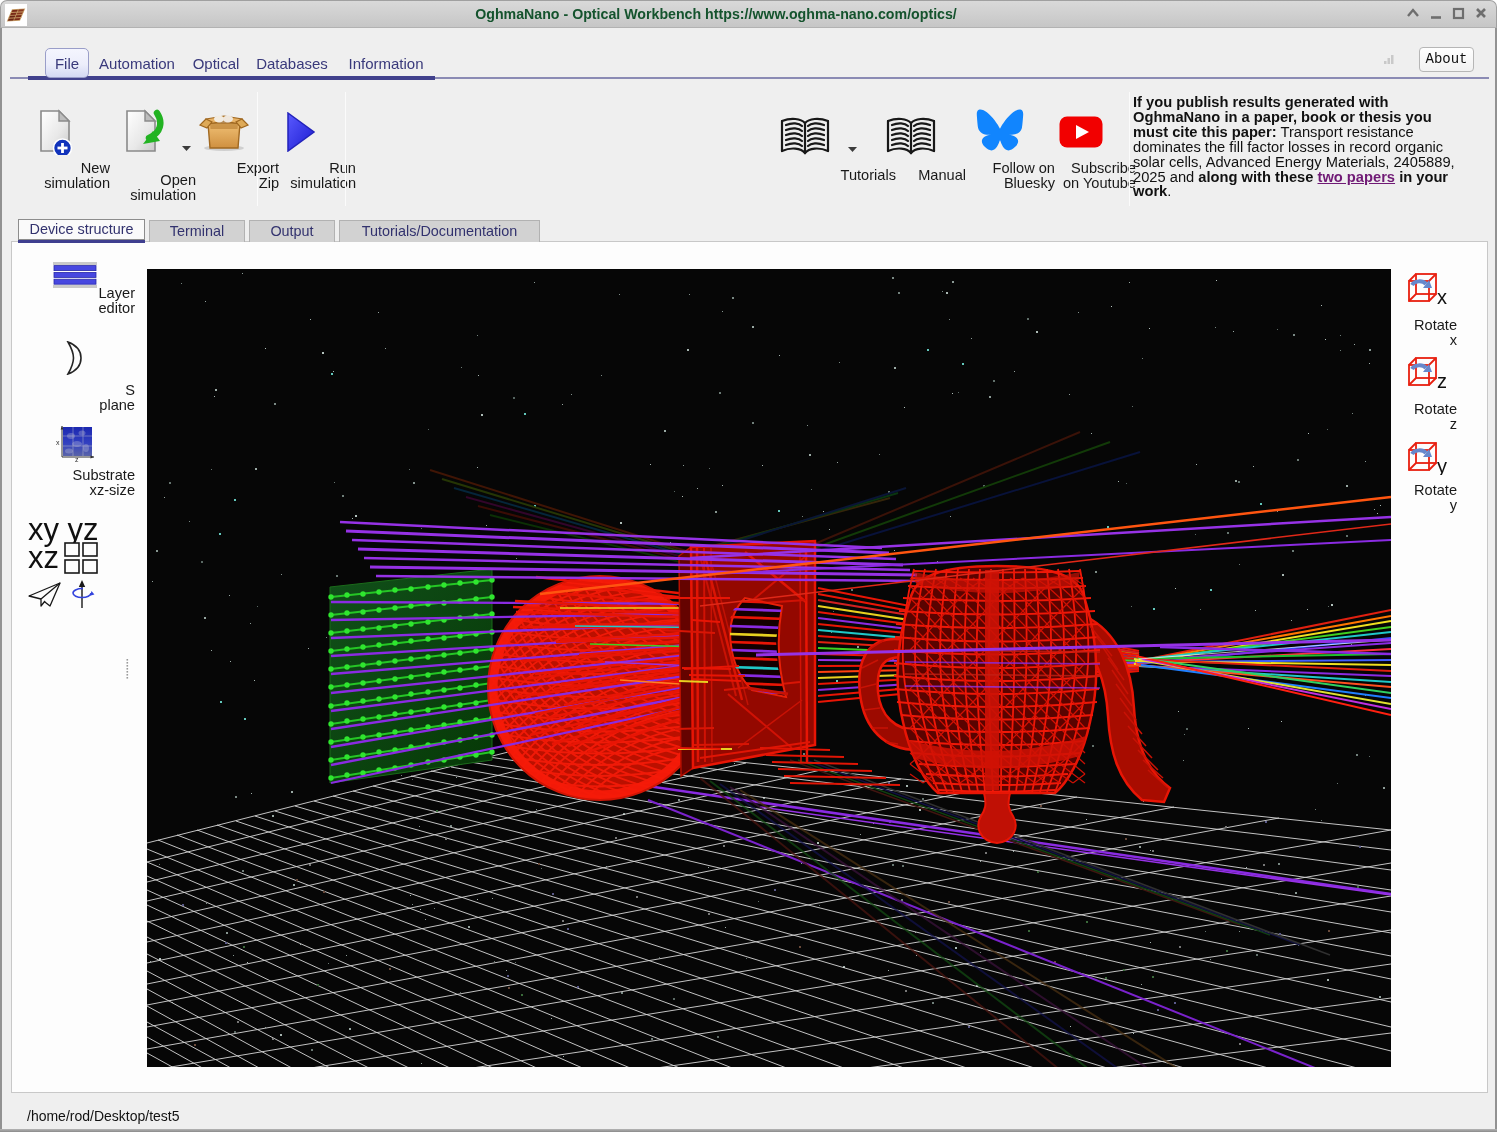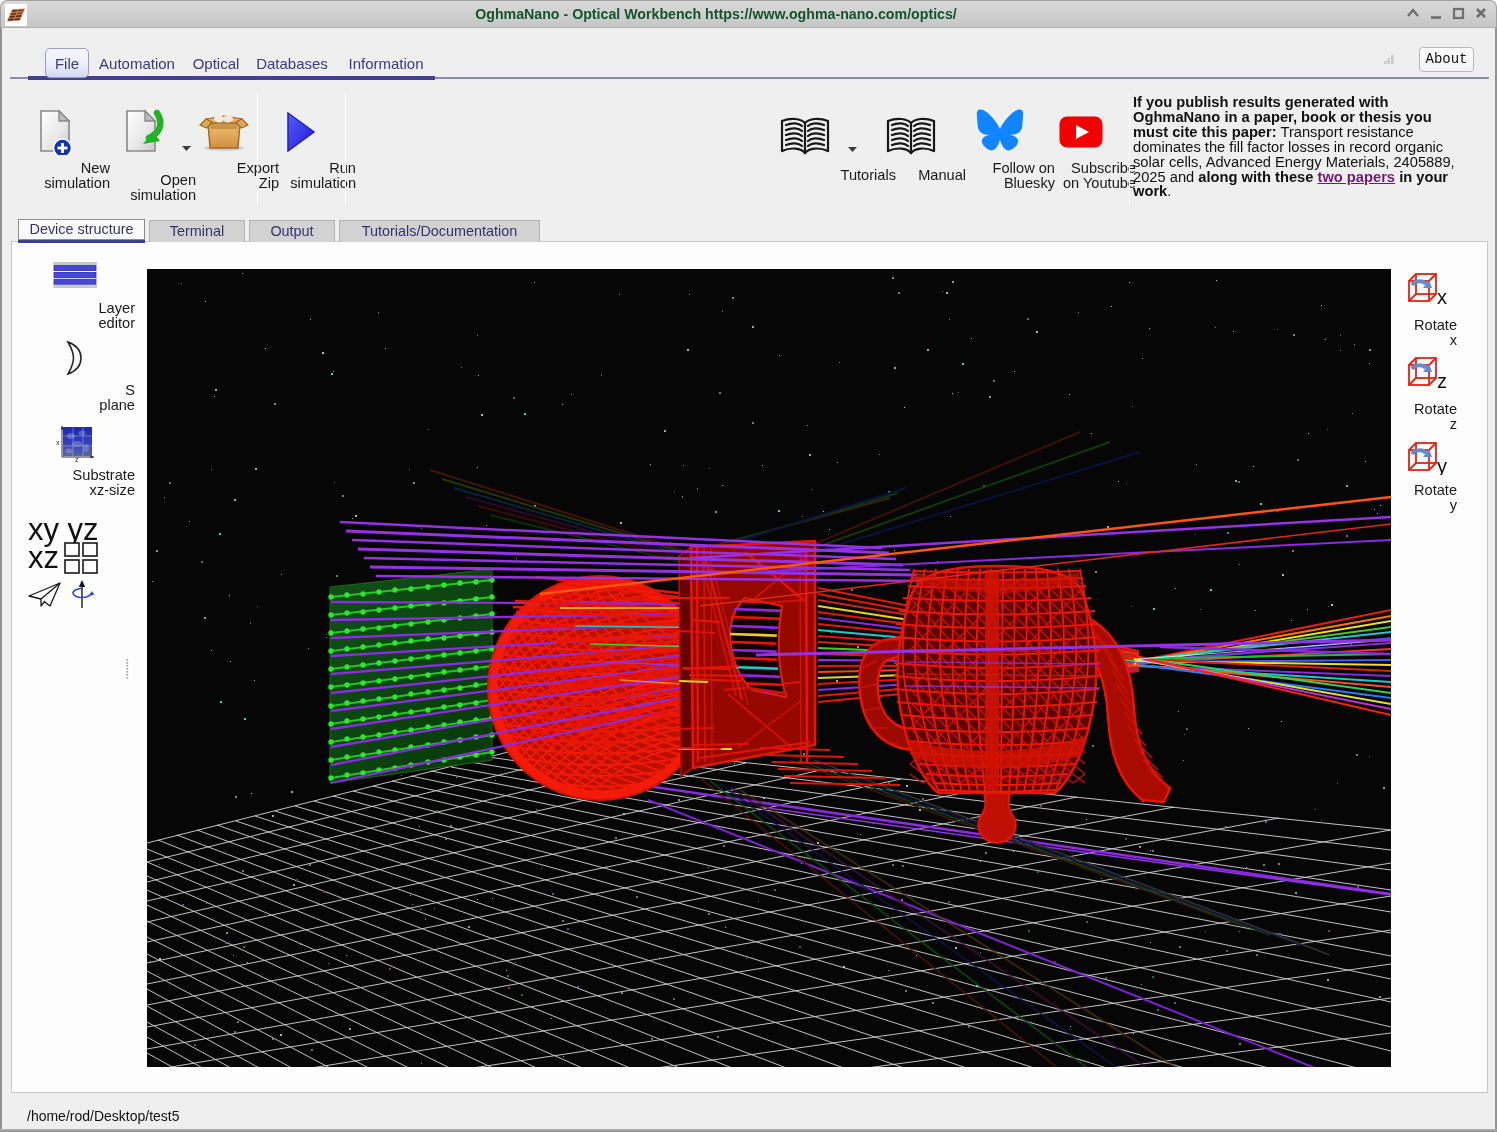--- a/index.html
+++ b/index.html
@@ -224,21 +224,21 @@
 <div class="abs" style="left:75px;top:262px;"></div>
 <div class="abs ctr" style="left:75px;top:262px;">
     <svg width="46" height="26" viewBox="0 0 46 26">
 <rect x="1" y="0" width="44" height="3" fill="#c9c9c9"></rect>
 <rect x="1" y="23" width="44" height="3" fill="#c9c9c9"></rect>
 <rect x="2" y="3.6" width="42" height="5" fill="#4747e0" stroke="#2a2aa8" stroke-width="0.8"></rect>
 <rect x="2" y="10.4" width="42" height="5" fill="#4747e0" stroke="#2a2aa8" stroke-width="0.8"></rect>
 <rect x="2" y="17.2" width="42" height="5" fill="#4747e0" stroke="#2a2aa8" stroke-width="0.8"></rect>
     </svg>
   </div>
-<div class="abs ctr tbitem" style="left:75px;top:301px;width:120px;">Layer<br>editor</div>
+<div class="abs ctr tbitem" style="left:75px;top:286px;width:120px;">Layer<br>editor</div>
 <div class="abs ctr" style="left:75px;top:341px;">
     <svg width="22" height="34" viewBox="0 0 22 34">
 <path d="M4 1 C 12 4 17 9 17 17 C 17 25 12 30 4 33 C 8 26 9.5 21 9.5 17 C 9.5 13 8 8 4 1 Z" fill="none" stroke="#252525" stroke-width="1.6"></path>
     </svg>
   </div>
 <div class="abs ctr tbitem" style="left:75px;top:383px;width:120px;">S<br>plane</div>
 <div class="abs ctr" style="left:75px;top:424px;">
     <svg width="40" height="38" viewBox="0 0 40 38">
 <defs>
         <linearGradient id="subg" x1="0" y1="0" x2="0" y2="1">

